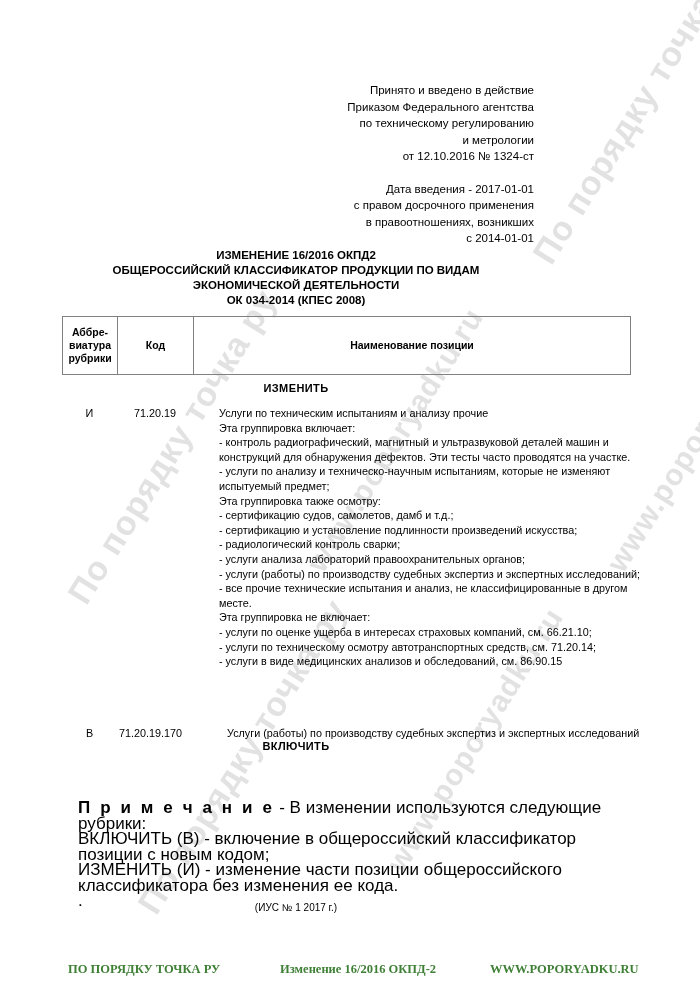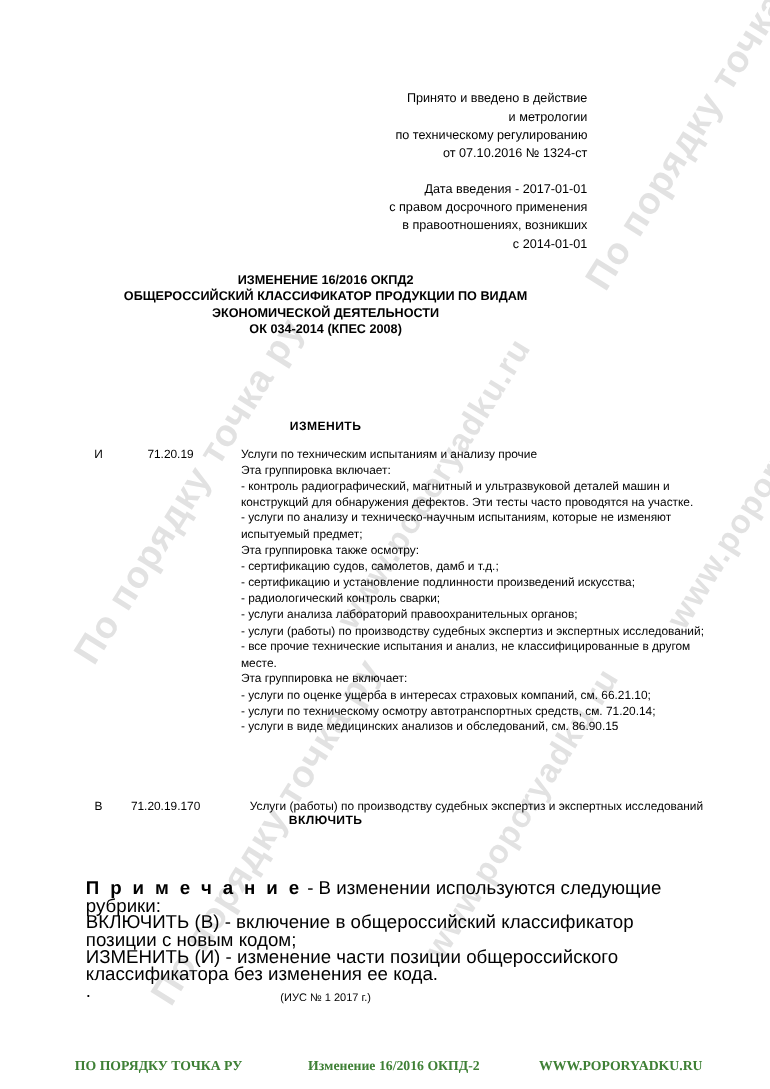--- a/index.html
+++ b/index.html
@@ -172,39 +172,53 @@
   <div class="wm wm-b wm4">www.poporyadku.ru</div>
   <div class="wm wm-a wm5">По порядку точка ру</div>
   <div class="wm wm-b wm6">www.poporyadku.ru</div>
 </div>
 
 <div id="page">
 
   <div class="preamble">
     <div>
       <div>Принято и введено в действие</div>
+      <div>Приказом Федерального агентства</div>
+      <div>по техническому регулированию</div>
       <div>и метрологии</div>
-      <div>по техническому регулированию</div>
-      <div>от 07.10.2016 № 1324-ст</div>
+      <div>от 12.10.2016 № 1324-ст</div>
     </div>
     <div class="preamble-block2">
       <div>Дата введения - 2017-01-01</div>
       <div>с правом досрочного применения</div>
       <div>в правоотношениях, возникших</div>
       <div>с 2014-01-01</div>
     </div>
   </div>
 
   <div class="doc-title">
     <div>ИЗМЕНЕНИЕ 16/2016 ОКПД2</div>
     <div>ОБЩЕРОССИЙСКИЙ КЛАССИФИКАТОР ПРОДУКЦИИ ПО ВИДАМ</div>
     <div>ЭКОНОМИЧЕСКОЙ ДЕЯТЕЛЬНОСТИ</div>
     <div>ОК 034-2014 (КПЕС 2008)</div>
   </div>
 
+  <table class="tbl">
+    <tbody>
+        <tr>
+      <td class="col-abbr">
+        <div>Аббре-</div>
+        <div>виатура</div>
+        <div>рубрики</div>
+      </td>
+      <td class="col-code">Код</td>
+      <td class="col-name">Наименование позиции</td>
+    </tr>
+  </tbody>
+    </table>
 
   <div class="section-head" id="head-izmenit">ИЗМЕНИТЬ</div>
 
   <div class="entry" id="entry-izmenit">
     <div class="e-abbr">И</div>
     <div class="e-code">71.20.19</div>
     <div class="e-body">
       <p>Услуги по техническим испытаниям и анализу прочие</p>
       <p>Эта группировка включает:</p>
       <p>- контроль радиографический, магнитный и ультразвуковой деталей машин и конструкций для обнаружения дефектов. Эти тесты часто проводятся на участке.</p>

